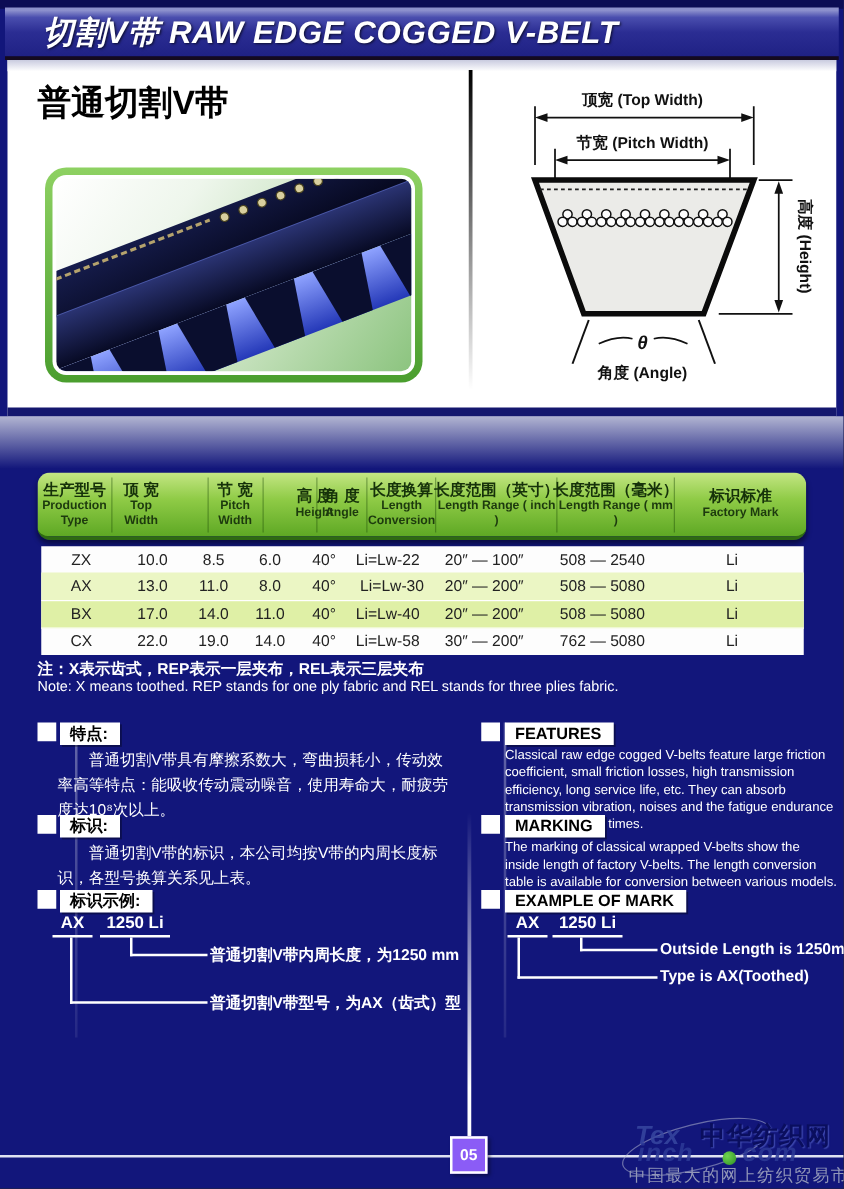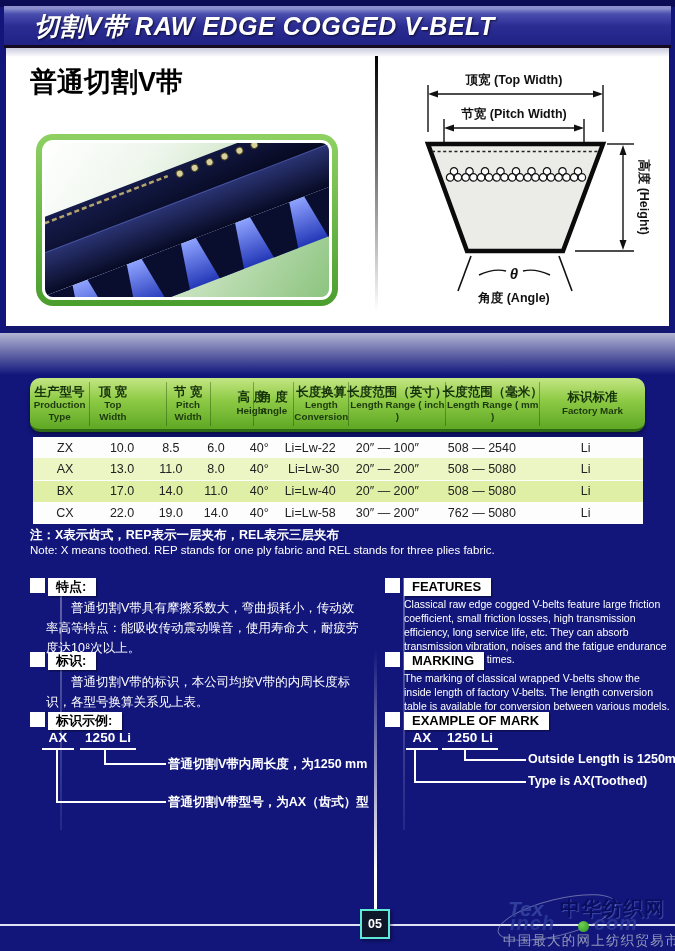--- a/index.html
+++ b/index.html
@@ -84,22 +84,22 @@
       background:linear-gradient(180deg,rgba(255,255,255,0),#ffffff 85%);}
 
   
   .mark-code{position:absolute;color:#fff;font-size:13.5px;font-weight:bold;text-align:center;
       border-bottom:2px solid #fff;padding-bottom:3px;}
   .conn{position:absolute;border-left:2px solid #fff;border-bottom:2px solid #fff;}
   .mark-label{position:absolute;color:#fff;font-size:12.5px;font-weight:600;white-space:nowrap;}
 
   
   .footer-line{position:absolute;left:0;top:924px;width:675px;height:2px;background:#dfe2f2;}
-  .page-num{position:absolute;left:360px;top:909px;width:30px;height:30px;background:#0f172a;
-      border:2px solid #5eead4;box-sizing:border-box;color:#fff;font-size:12.5px;font-weight:bold;
+  .page-num{position:absolute;left:360px;top:909px;width:30px;height:30px;background:#8b5cf6;
+      border:2px solid #ffffff;box-sizing:border-box;color:#fff;font-size:12.5px;font-weight:bold;
       display:flex;align-items:center;justify-content:center;box-shadow:2px 2px 3px rgba(0,0,0,.4);}
 
   
   .wm-ellipse{position:absolute;left:496px;top:899px;width:120px;height:35px;border-radius:50%;
       border:1.5px solid rgba(175,180,205,.55);transform:rotate(-14deg);}
   .wm-tex{position:absolute;left:508px;top:897px;font-size:21px;font-weight:bold;font-style:italic;
       color:rgba(55,70,160,.85);}
   .wm-site{position:absolute;left:560px;top:895px;font-size:20px;font-weight:bold;color:#0a0e5e;
       text-shadow:1px 1px 1px rgba(130,150,255,.4);letter-spacing:1px;white-space:nowrap;}
   .wm-index{position:absolute;left:510px;top:912px;font-size:20px;font-weight:bold;font-style:italic;

